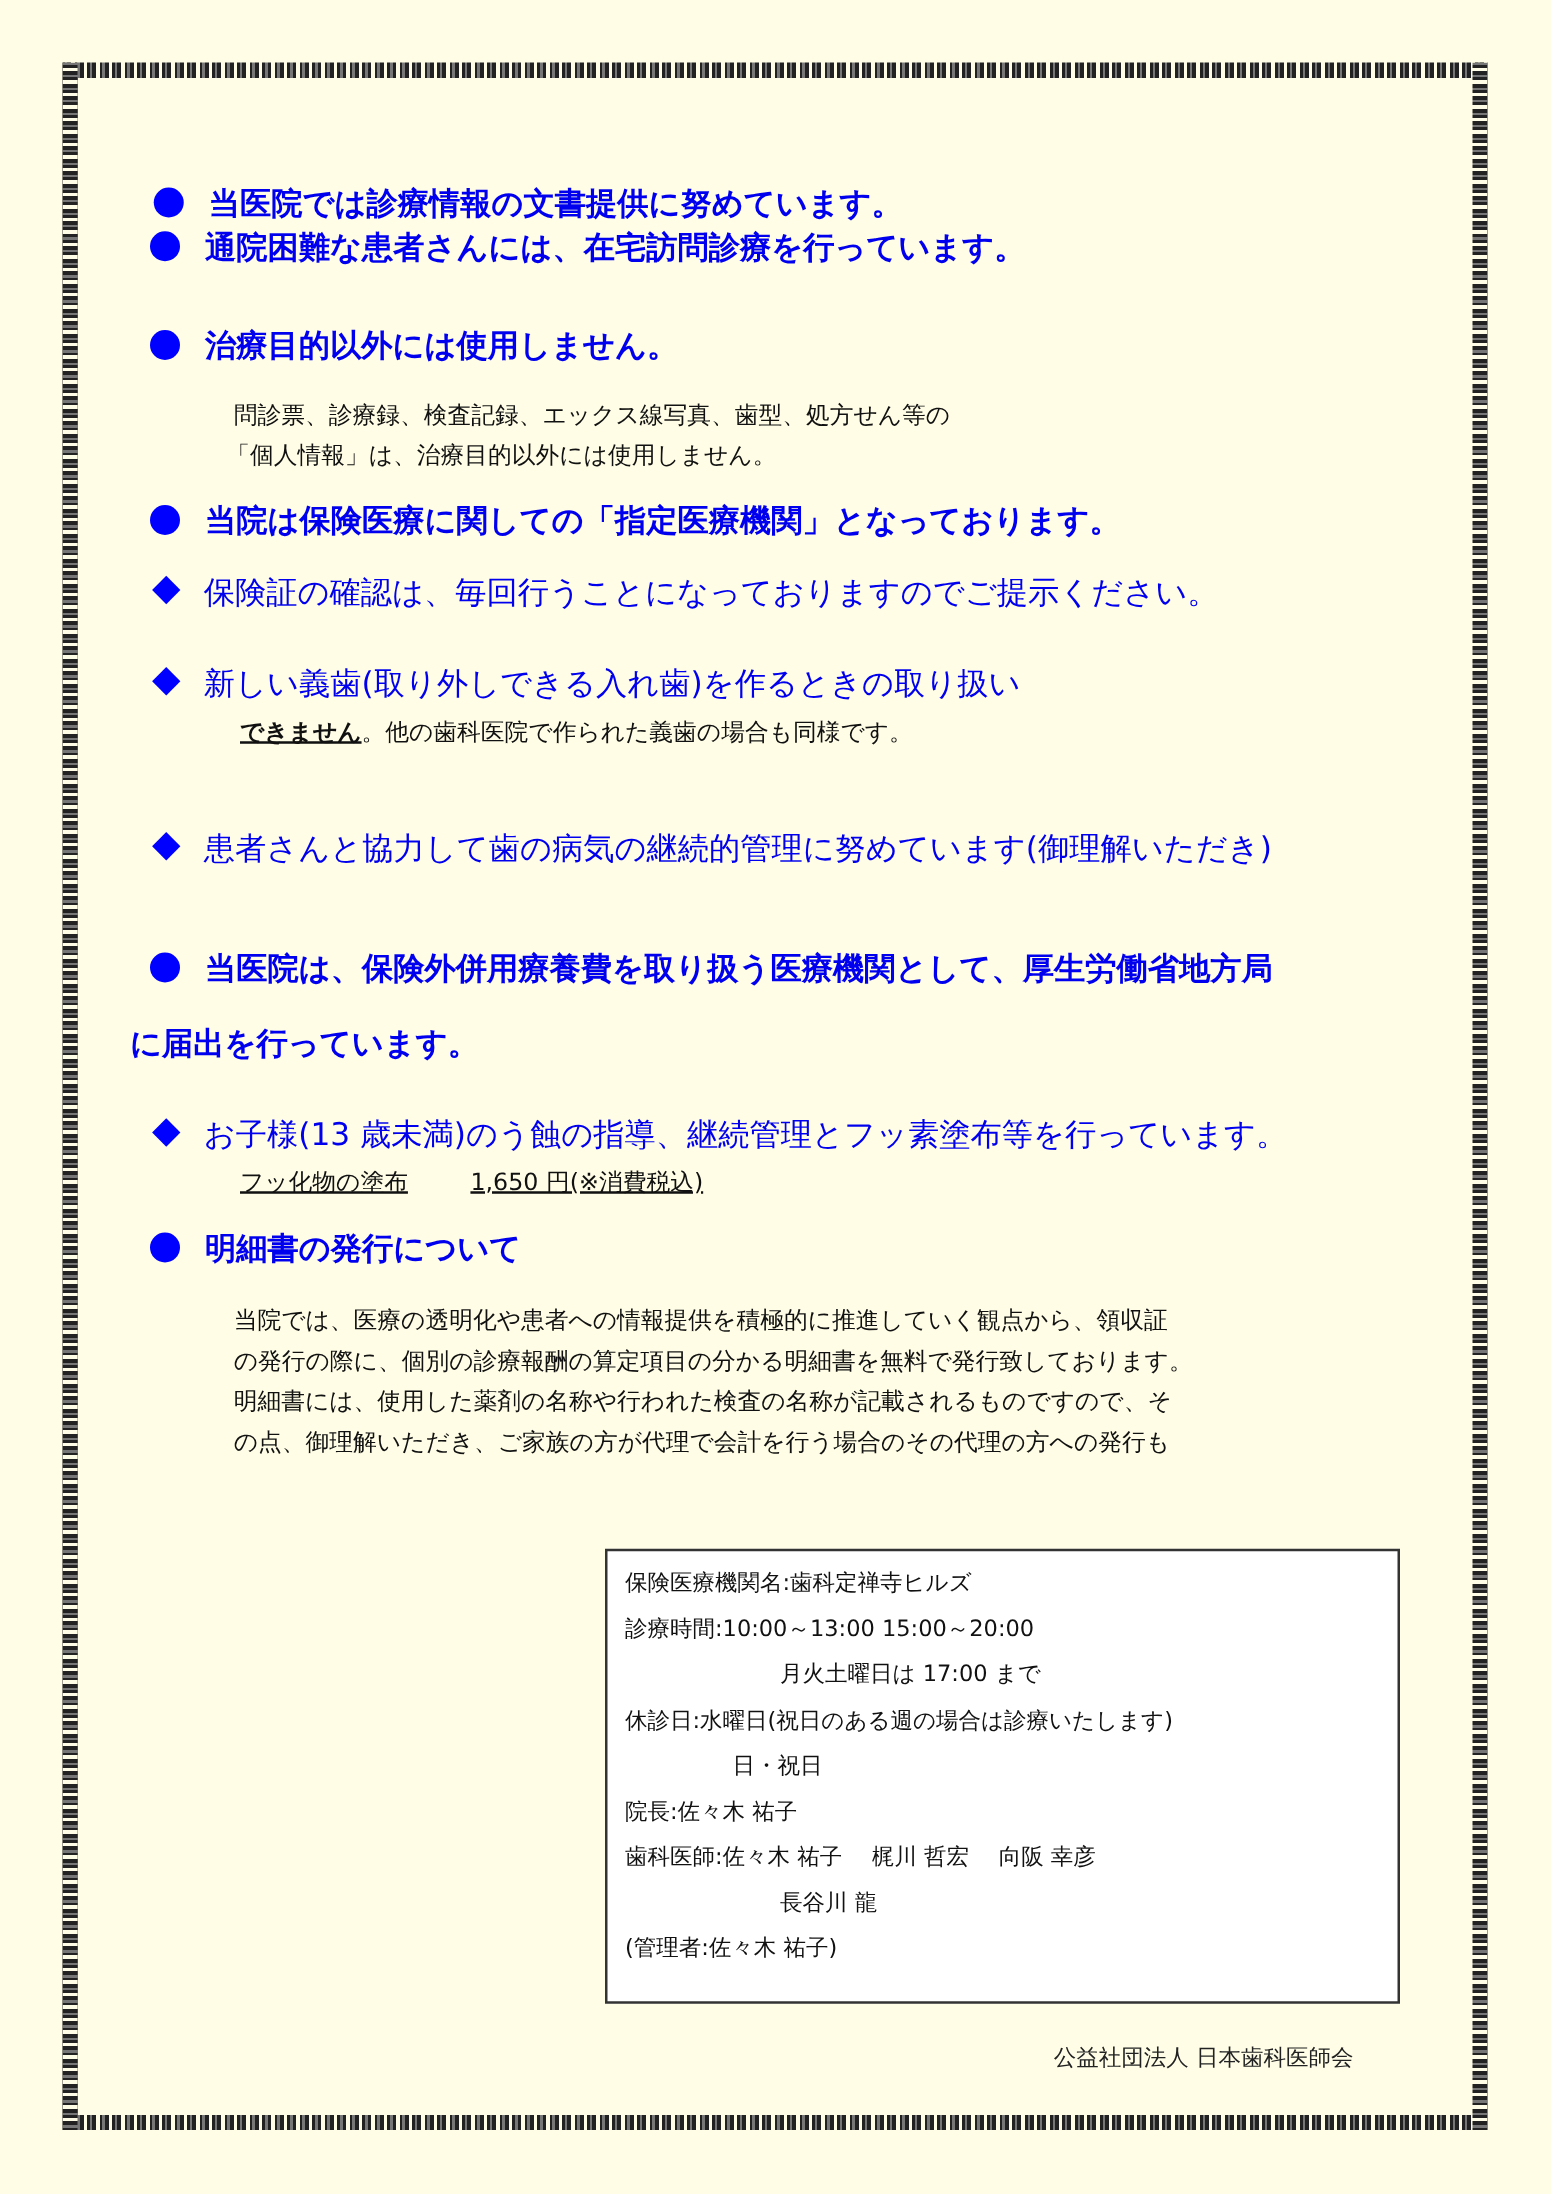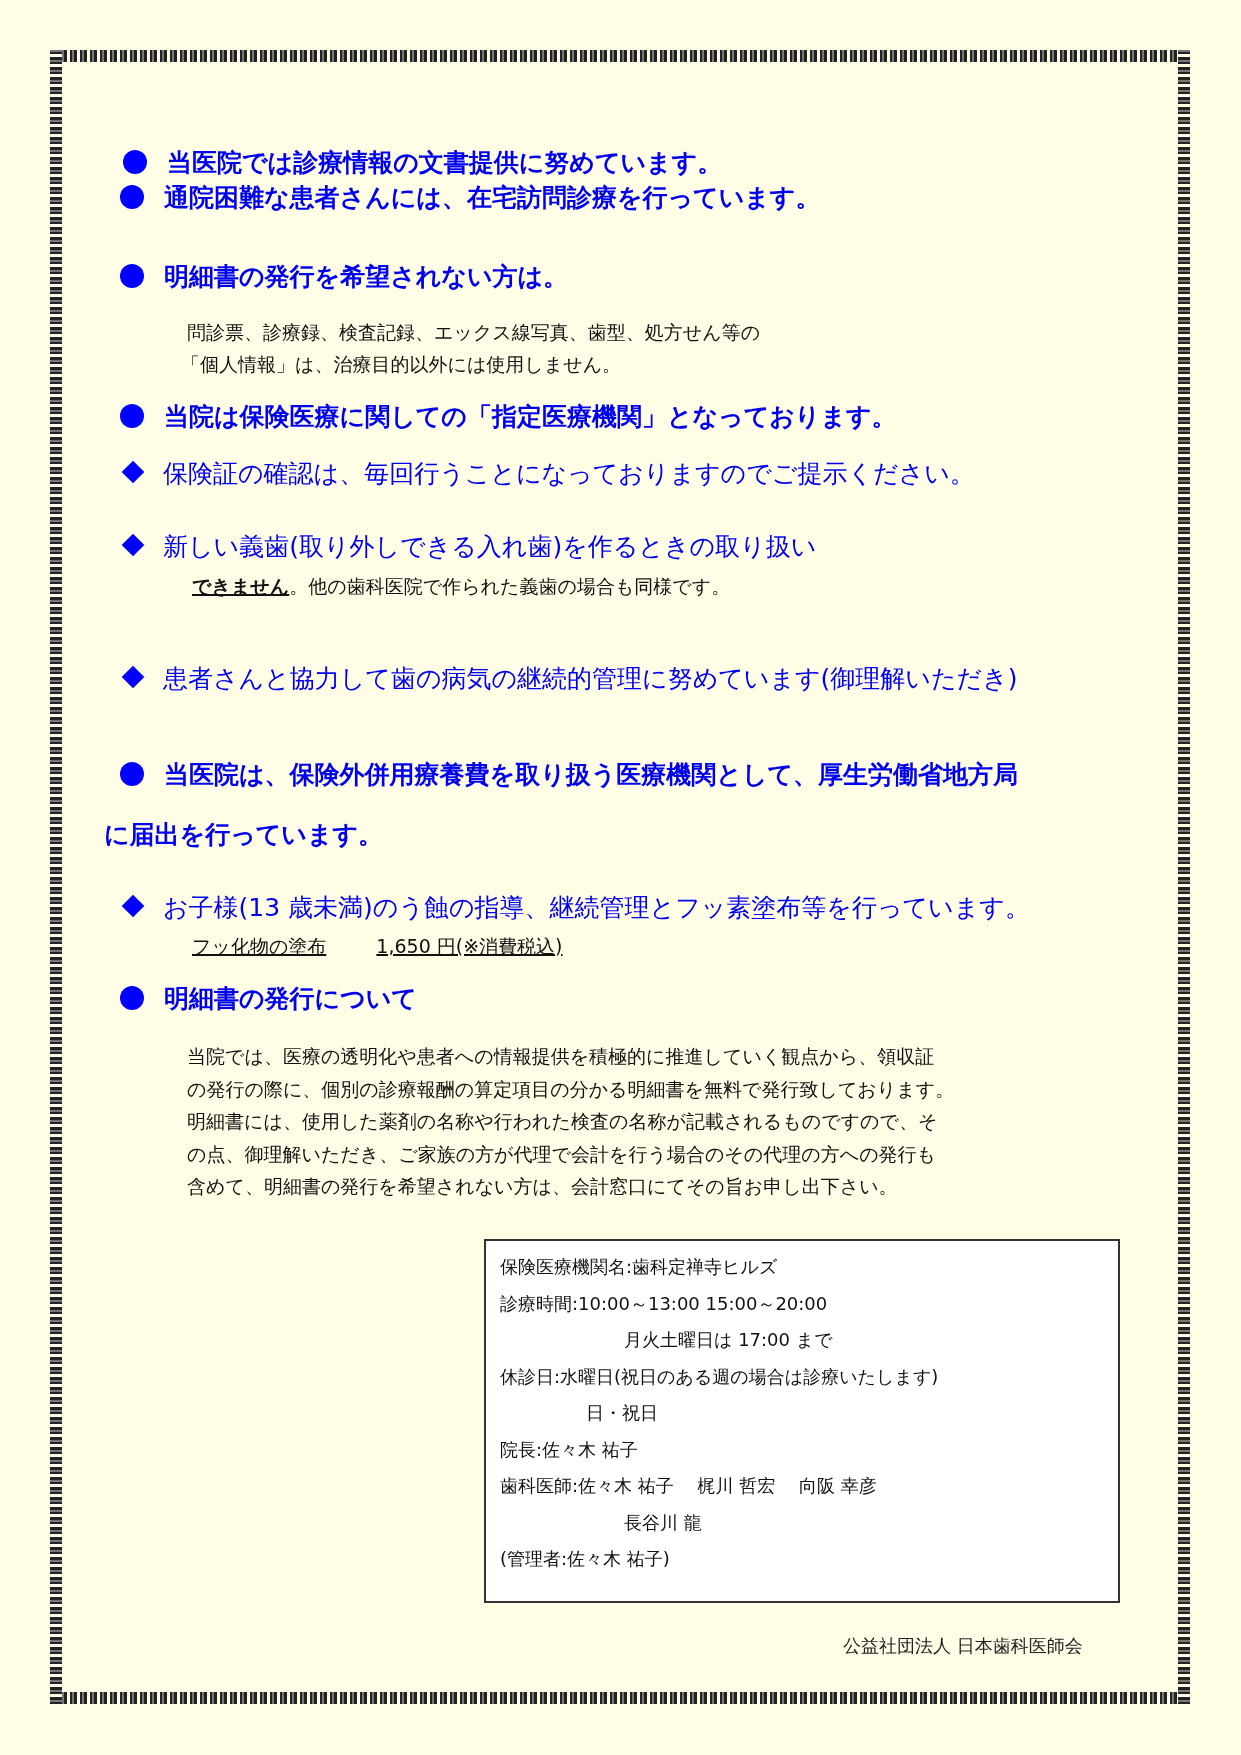--- a/index.html
+++ b/index.html
@@ -93,21 +93,21 @@
 
 <div class="head bold" style="left:123px; top:104px;margin-top:44px;">
   <span class="bullet-dot"></span><span>当医院では診療情報の文書提供に努めています。</span>
 </div>
 
 <div class="head bold" style="left:120px; top:183px;">
   <span class="bullet-dot"></span><span>通院困難な患者さんには、在宅訪問診療を行っています。</span>
 </div>
 
 <div class="head bold" style="left:120px; top:262px;">
-  <span class="bullet-dot"></span><span>明細書の発行を希望されない方は。</span>
+  <span class="bullet-dot"></span><span>治療目的以外には使用しません。</span>
 </div>
 <div class="body-txt" style="left:187px; top:316px;">
   <div>問診票、診療録、検査記録、エックス線写真、歯型、処方せん等の</div>
   <div style="margin-left:-6px;">「個人情報」は、治療目的以外には使用しません。</div>
 </div>
 
 <div class="head bold" style="left:120px; top:402px;">
   <span class="bullet-dot"></span><span>当院は保険医療に関しての「指定医療機関」となっております。</span>
 </div>
 
@@ -141,21 +141,20 @@
 </div>
 
 <div class="head bold" style="left:120px; top:984px;">
   <span class="bullet-dot"></span><span>明細書の発行について</span>
 </div>
 <div class="body-txt" style="left:187px; top:1040px; line-height:32.5px;">
   <div>当院では、医療の透明化や患者への情報提供を積極的に推進していく観点から、領収証</div>
   <div>の発行の際に、個別の診療報酬の算定項目の分かる明細書を無料で発行致しております。</div>
   <div>明細書には、使用した薬剤の名称や行われた検査の名称が記載されるものですので、そ</div>
   <div>の点、御理解いただき、ご家族の方が代理で会計を行う場合のその代理の方への発行も</div>
-  <div>含めて、明細書の発行を希望されない方は、会計窓口にてその旨お申し出下さい。</div>
 </div>
 
 <div class="infobox">
   <div>保険医療機関名:歯科定禅寺ヒルズ</div>
   <div>診療時間:10:00～13:00  15:00～20:00</div>
   <div class="ind1">月火土曜日は 17:00 まで</div>
   <div>休診日:水曜日(祝日のある週の場合は診療いたします)</div>
   <div class="ind2">日・祝日</div>
   <div>院長:佐々木 祐子</div>
   <div>歯科医師:佐々木 祐子　 梶川 哲宏　 向阪 幸彦</div>

